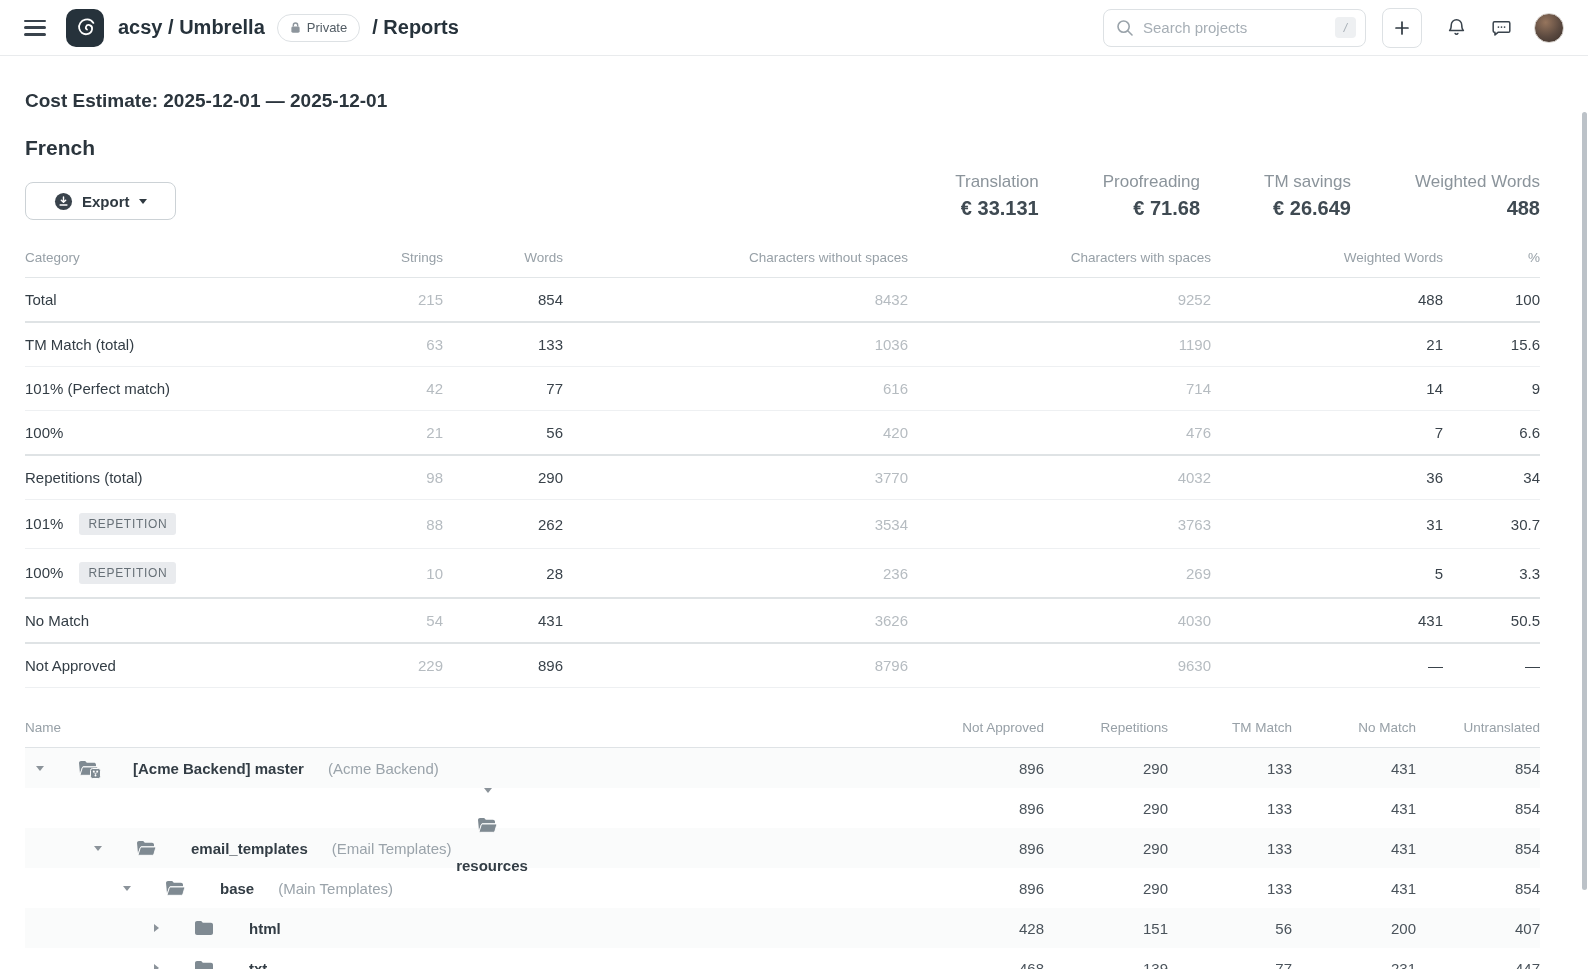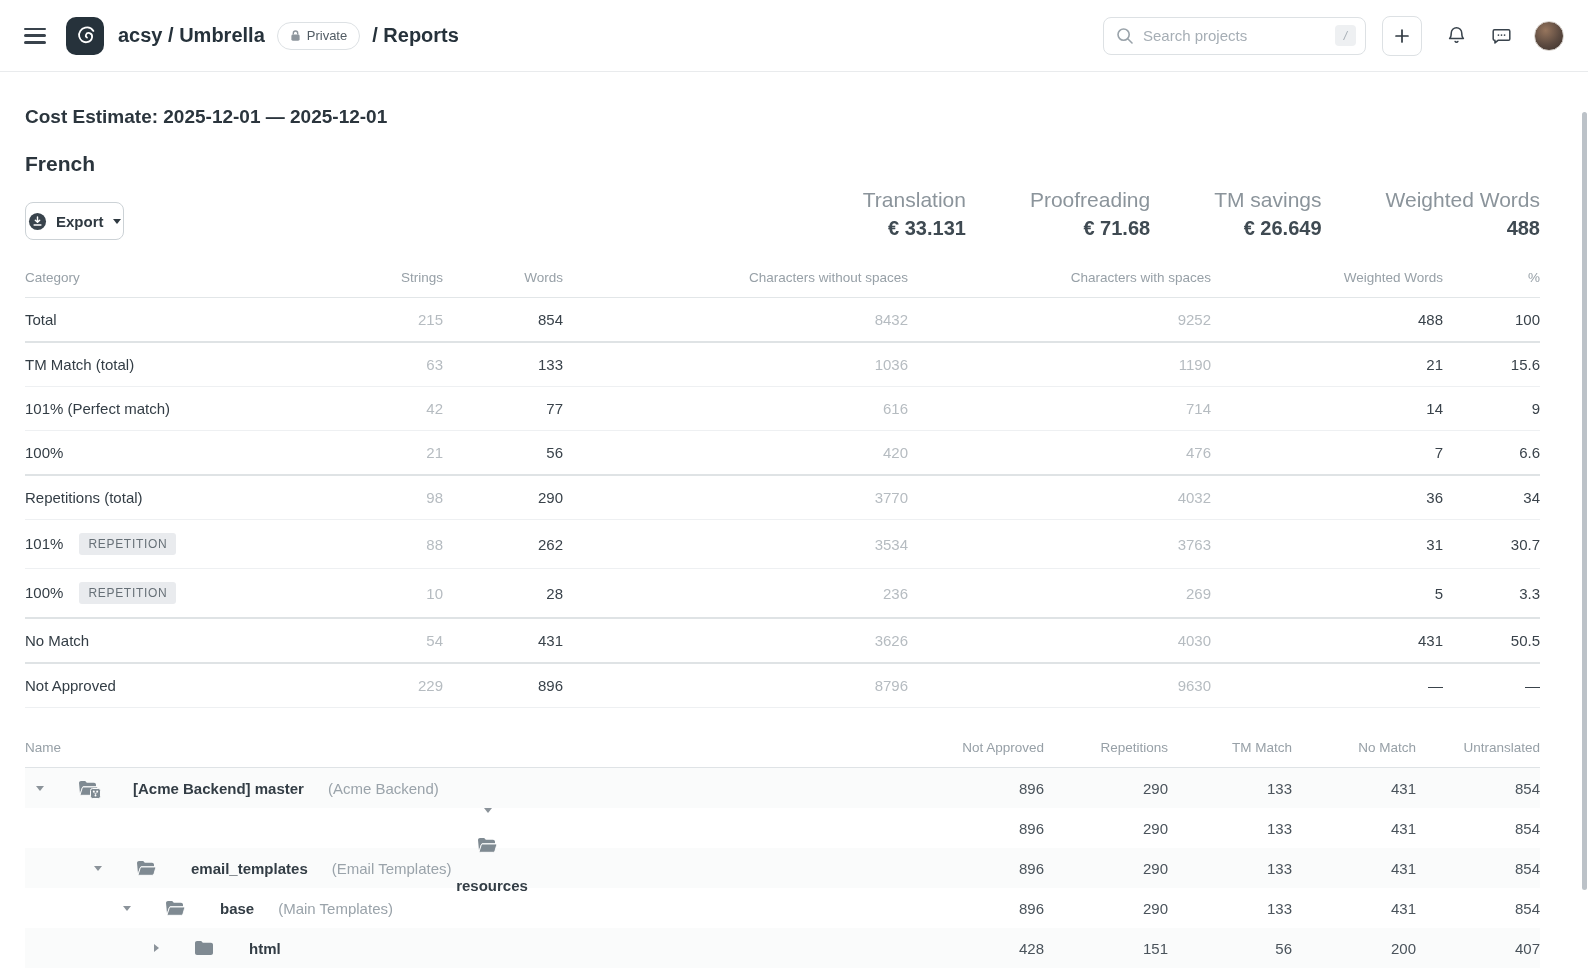--- a/index.html
+++ b/index.html
@@ -1,20 +1,20 @@
 <!DOCTYPE html>
 <html><head>
 <meta charset="utf-8">
 <style>
   * { box-sizing: border-box; margin: 0; padding: 0; }
   html, body { width: 1588px; height: 969px; overflow: hidden; background: #fff;
     font-family: "Liberation Sans", sans-serif; color: #333d45; }
 
   
-  .topbar { height: 72px; display: flex; align-items: center; padding: 16px 24px;
+  .topbar { height: 56px; display: flex; align-items: center; padding: 16px 24px;
     border-bottom: 1px solid #e9ebed; }
   .hamburger { width: 22px; height: 16px; display: flex; flex-direction: column;
     justify-content: space-between; cursor: pointer; margin-right: 20px; }
   .hamburger i { display: block; height: 2.5px; background: #39434c; border-radius: 2px; }
   .logo { width: 38px; height: 38px; border-radius: 10px; background: #26323b;
     display: flex; align-items: center; justify-content: center; margin-right: 14px; }
   .crumbs { display: flex; align-items: center; font-size: 20px; font-weight: 700; color: #26323b; }
   .crumb-left { cursor: pointer; }
   .privacy-badge { display: inline-flex; align-items: center; gap: 6px; height: 28px;
     border: 1px solid #dde1e4; border-radius: 14px; padding: 0 12px; margin: 0 12px;
@@ -37,29 +37,29 @@
     background: radial-gradient(circle at 38% 30%, #96755d, #5c4a40 55%, #3a2f2a 100%);
     border: 1px solid #d7d2cd; }
 
   
   .content { padding: 0 48px 0 25px; }
   .page-title { margin-top: 34px; font-size: 19px; font-weight: 600; color: #2b353d; }
   .lang-title { margin-top: 24px; font-size: 21px; font-weight: 700; color: #2b353d; }
 
   .toolbar-row { margin-top: 12px; display: flex; align-items: flex-end; justify-content: space-between; }
   .export-btn { display: inline-flex; align-items: center; gap: 9px; height: 38px;
-    border: 1px solid #ccd2d6; border-radius: 8px; background: #fff; padding: 0 2px;
+    border: 1px solid #ccd2d6; border-radius: 8px; background: #fff; padding: 0 28px;
     font-size: 15px; font-weight: 600; color: #2f3941; cursor: pointer;
     font-family: "Liberation Sans", sans-serif; }
   .caret-dn { width: 0; height: 0; border-left: 4.5px solid transparent;
     border-right: 4.5px solid transparent; border-top: 5.5px solid #2f3941; }
 
   .stats { display: flex; gap: 64px; }
   .stat { text-align: right; }
-  .stat .label { font-size: 21px; color: #8b949b; }
+  .stat .label { font-size: 17px; color: #8b949b; }
   .stat .value { font-size: 20px; font-weight: 700; color: #3f4a52; margin-top: 5px; }
 
   
   table { border-collapse: collapse; width: 100%; table-layout: fixed; }
   .cost-table { margin-top: 20px; }
   .cost-table th { font-size: 13.5px; font-weight: 400; color: #97a0a7;
     padding: 10px 0 12px; border-bottom: 1px solid #e2e6e8; text-align: right; }
   .cost-table th:first-child { text-align: left; }
   .cost-table td { font-size: 15px; padding: 13px 0; border-bottom: 1px solid #eef0f2;
     text-align: right; color: #3a434b; }

